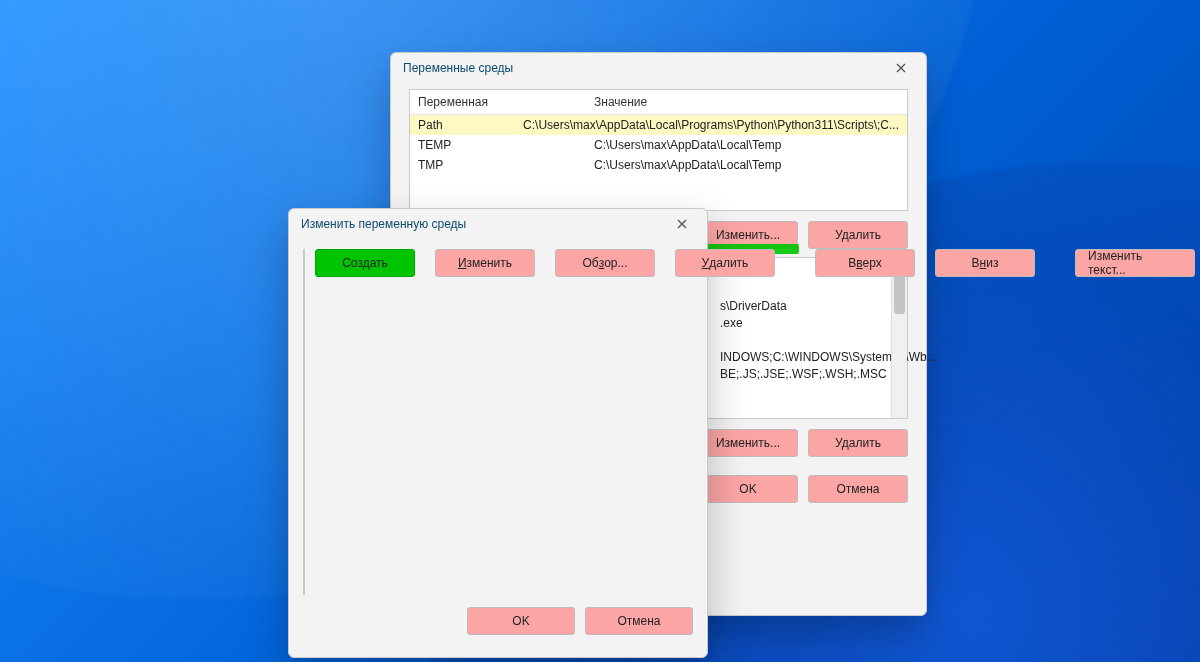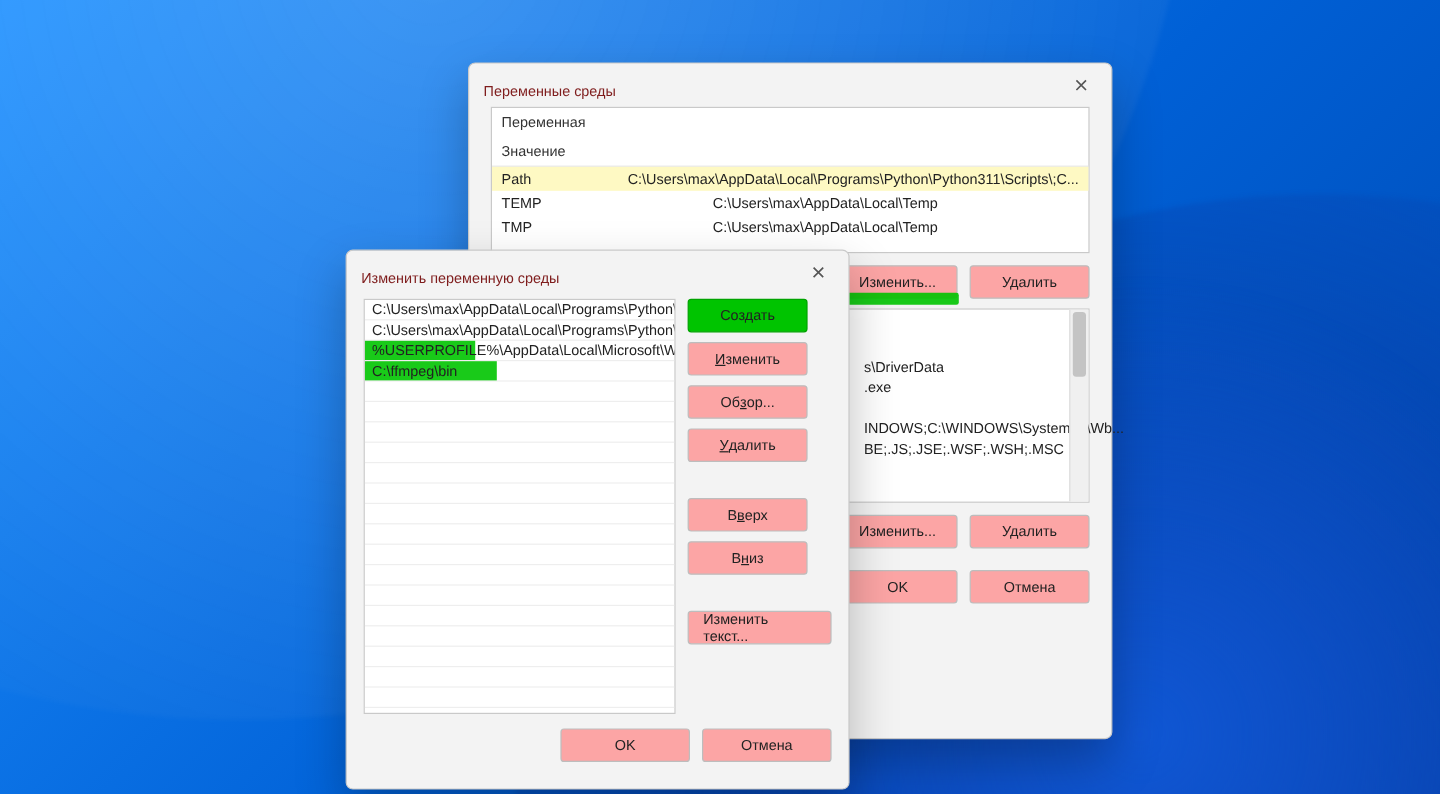--- a/index.html
+++ b/index.html
@@ -29,41 +29,41 @@
   .win {
     position: absolute;
     background: #f3f3f3;
     border: 1px solid #c9c9c9;
     box-shadow: 0 18px 40px rgba(0,0,0,0.25);
     border-radius: 6px;
   }
   .titlebar {
     height: 30px;
     display:flex;
-    align-items:flex-end;
+    align-items:center;
     justify-content:space-between;
     padding: 0 6px 0 12px;
-    color:#7f1d1d;
+    color:#0c4a6e;
   }
   .titlebar .tbtitle { font-size:12px; }
   .titlebar .tclose {
     width:38px; height:24px; display:flex; align-items:center; justify-content:center;
     border-radius:4px;
   }
 
   .group {
     margin: 6px 18px 4px 18px;
   }
   .grouplabel { font-size:12px; margin: 8px 0 4px 2px; color:#222;}
   .listbox {
     background:#fff;
     border:1px solid #c9c9c9;
     font-size:12px;
   }
-  .lcols { display:flex; border-bottom:1px solid #e5e5e5;flex-direction:column; }
+  .lcols { display:flex; border-bottom:1px solid #e5e5e5; }
   .lcols span { padding:5px 8px; color:#333; }
   .lcols .c1 { width:160px; }
   .lrow { display:flex; }
   .lrow span { padding:3px 8px; }
   .lrow .c1 { width:160px; }
   .lrow.sel { background:#fef9c3; }
 
   .btnrow {
     display:flex; justify-content:flex-end; gap:10px;
     margin:10px 18px 8px 18px;
@@ -117,21 +117,21 @@
     overflow:hidden;
   }
   #win-edit .pathlist .prow {
     padding:1px 6px 0 6px;
     border-bottom:1px solid #eee;
     height:15px;
     line-height:15px;
     white-space:nowrap;
     position:relative;
   }
-  #win-edit .sidebtns { display:flex; flex-direction:column; gap:8px; }
+  #win-edit .sidebtns { display:flex; flex-direction:row; gap:20px; }
   #win-edit .sidebtns .btn { width:74px; }
   #win-edit .sidebtns .gap { height:14px; }
   #win-edit .footer {
     display:flex; justify-content:flex-end; gap:10px;
     padding:12px 14px 14px 14px;
   }
 </style>
 </head>
 <body>
 

